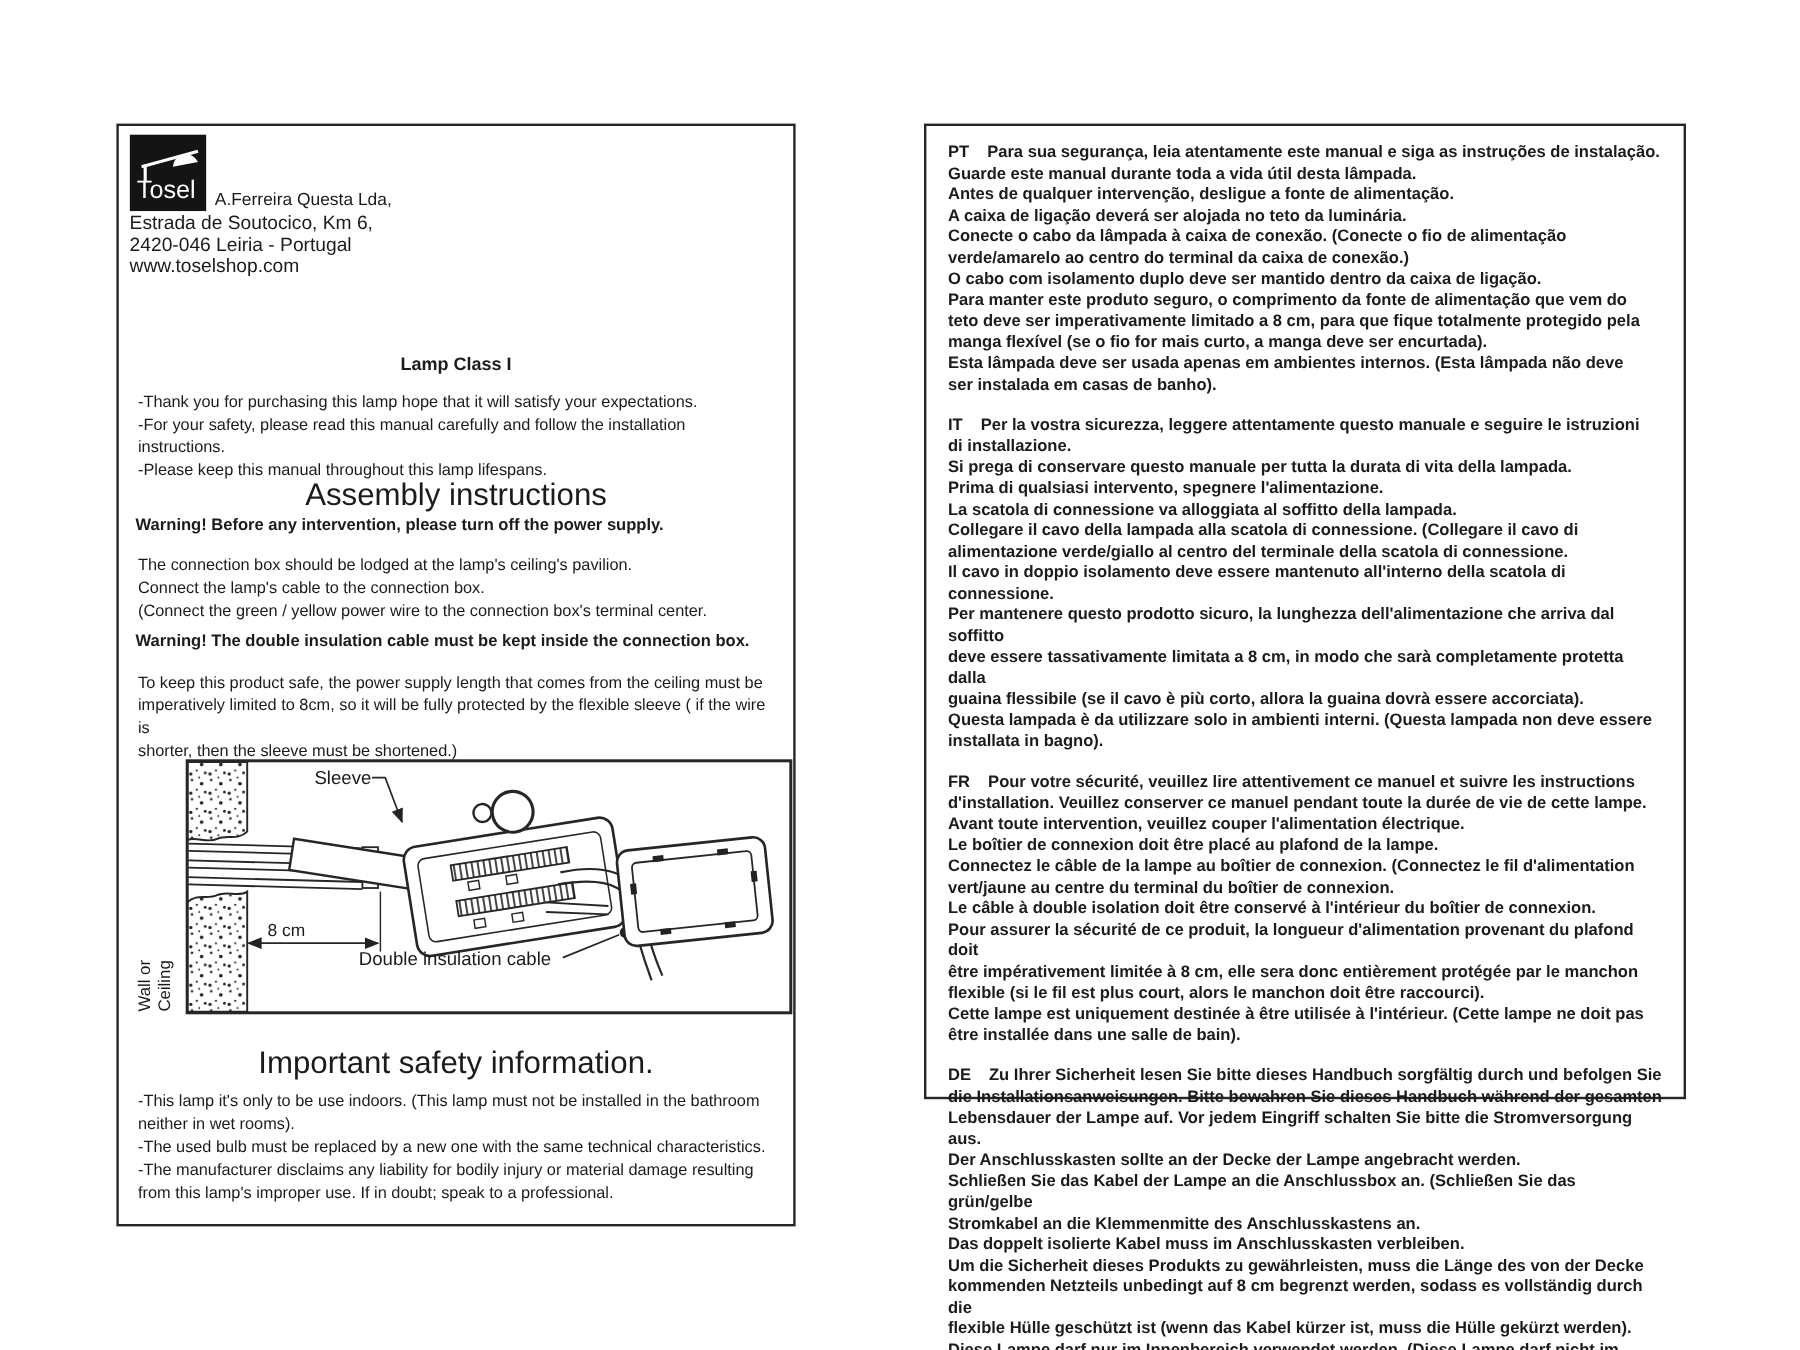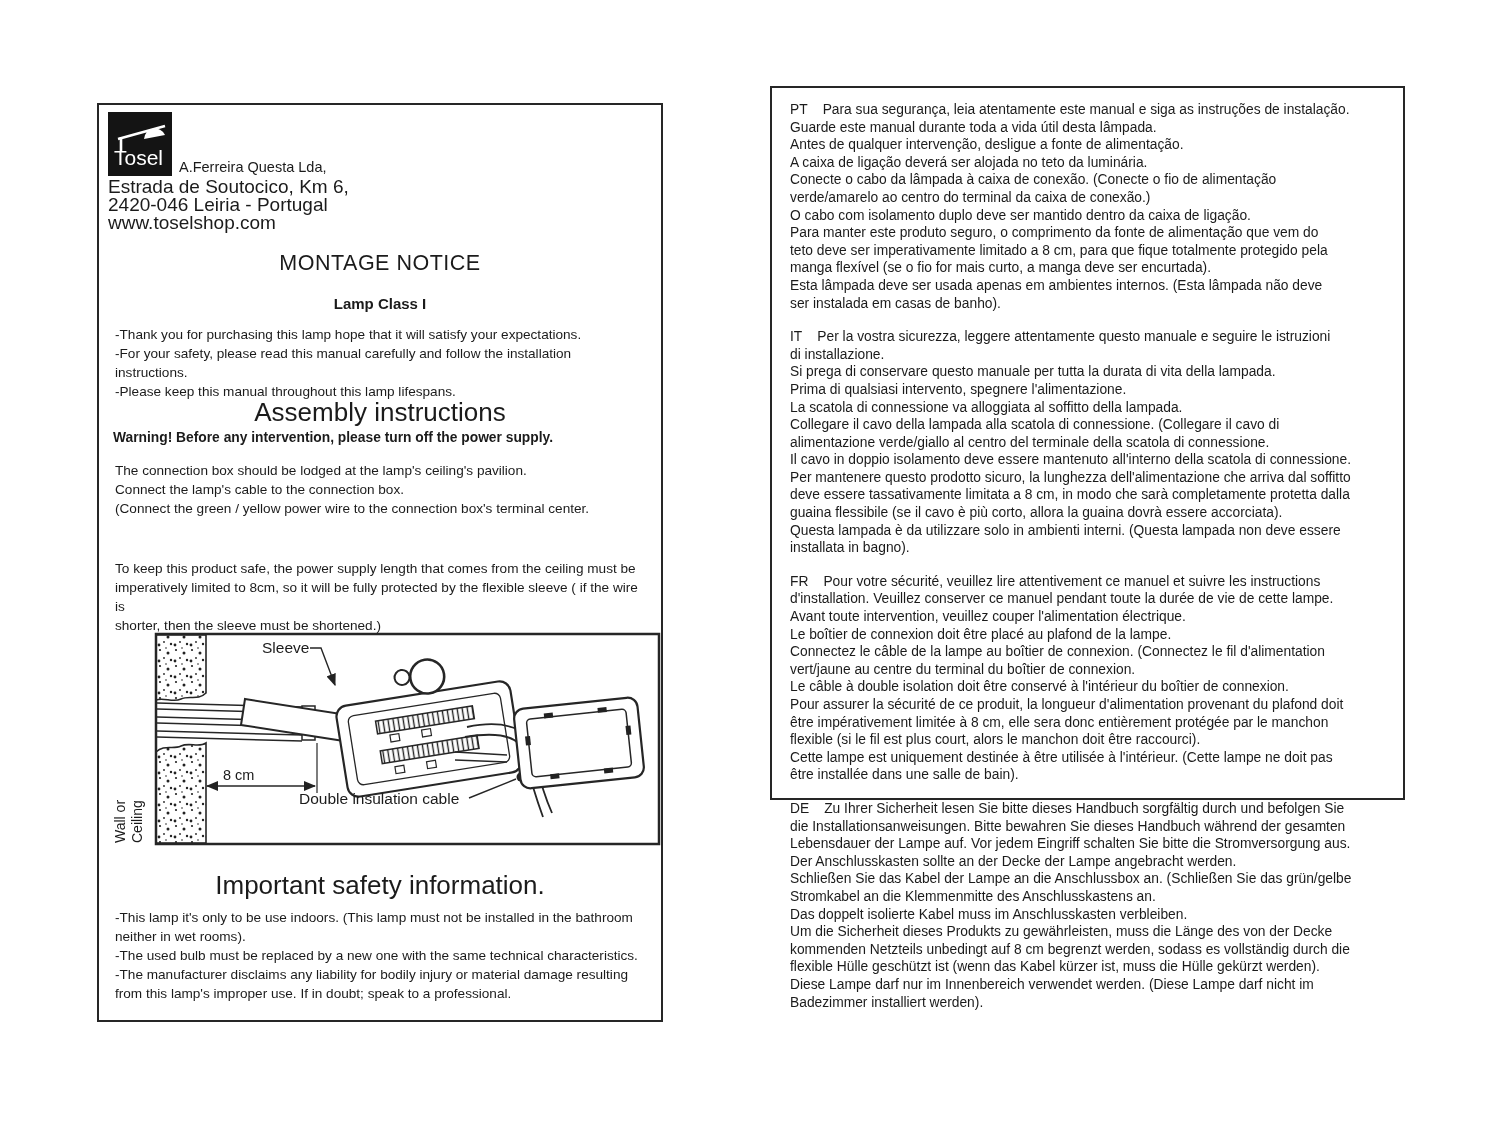--- a/index.html
+++ b/index.html
@@ -3,32 +3,32 @@
 <meta charset="utf-8">
 <style>
   html,body{margin:0;padding:0;}
   body{
     width:1500px;height:1125px;position:relative;background:#ffffff;
     font-family:"Liberation Sans","DejaVu Sans",sans-serif;color:#1b1b1b;
     overflow:hidden;-webkit-font-smoothing:antialiased;
   }
   .panel{position:absolute;background:#fff;border:2px solid #262626;box-sizing:border-box;}
   .lbox{left:97px;top:103px;width:566px;height:919px;}
-  .rbox{left:770px;top:86px;width:635px;height:714px;padding:13px 16px 0 18px;}
+  .rbox{left:770px;top:103px;width:635px;height:813px;padding:13px 16px 0 18px;font-weight:bold;}
   .abs{position:absolute;left:16px;right:16px;}
   .lines{white-space:pre-line;}
   .body-text{font-size:13.6px;line-height:19px;}
   .center{text-align:center;}
   .title-main{font-size:21.5px;letter-spacing:.5px;}
   .title-sub{font-size:15px;font-weight:bold;}
   .h-section{font-size:26px;}
   .warning{font-size:13.8px;font-weight:bold;}
   .logo-row{position:absolute;top:7px;left:9px;display:flex;align-items:flex-end;gap:7px;}
   .company{font-size:14.5px;padding-bottom:1px;}
-  .address{position:absolute;top:73px;left:9px;font-size:19px;line-height:18px;}
+  .address{position:absolute;top:73px;left:9px;font-size:16px;line-height:18px;}
   .lang-block{margin:0 0 16px 0;font-size:13.8px;line-height:17.6px;}
   .lang-code{margin-right:15px;}
   .diagram-wrap{position:absolute;top:526px;left:10px;width:560px;height:218px;}
 </style>
 </head>
 <body>
 
 <div class="panel lbox">
 
   <div class="logo-row">
@@ -42,35 +42,35 @@
       </g>
       <text x="6" y="53" font-size="21" fill="#ffffff" font-family="Liberation Sans, DejaVu Sans, sans-serif">Tosel</text>
     </svg>
     <span class="company">A.Ferreira Questa Lda,</span>
   </div>
 
   <div class="address lines">Estrada de Soutocico, Km 6,
 2420-046 Leiria - Portugal
 www.toselshop.com</div>
 
-  <div class="abs center title-main" style="top:146px;">MONTAGE NOTICE</div>
   <div class="abs center title-sub" style="top:190px;">Lamp Class I</div>
 
   <div class="abs body-text lines" style="top:220px;">-Thank you for purchasing this lamp hope that it will satisfy your expectations.
 -For your safety, please read this manual carefully and follow the installation instructions.
 -Please keep this manual throughout this lamp lifespans.</div>
 
   <div class="abs center h-section" style="top:292px;">Assembly instructions</div>
 
   <div class="abs warning" style="top:325px;left:14px;">Warning! Before any intervention, please turn off the power supply.</div>
 
   <div class="abs body-text lines" style="top:356px;">The connection box should be lodged at the lamp's ceiling's pavilion.
 Connect the lamp's cable to the connection box.
 (Connect the green / yellow power wire to the connection box's terminal center.</div>
 
+  <div class="abs warning" style="top:421px;left:14px;">Warning! The double insulation cable must be kept inside the connection box.</div>
 
   <div class="abs body-text lines" style="top:454px;">To keep this product safe, the power supply length that comes from the ceiling must be
 imperatively limited to 8cm, so it will be fully protected by the flexible sleeve ( if the wire is
 shorter, then the sleeve must be shortened.)</div>
 
   <div class="diagram-wrap">
     <svg width="558" height="218" viewBox="0 0 558 218">
       <defs>
         <pattern id="stipple" width="16" height="16" patternUnits="userSpaceOnUse">
           <circle cx="3" cy="3" r="1.1" fill="#222"></circle>

